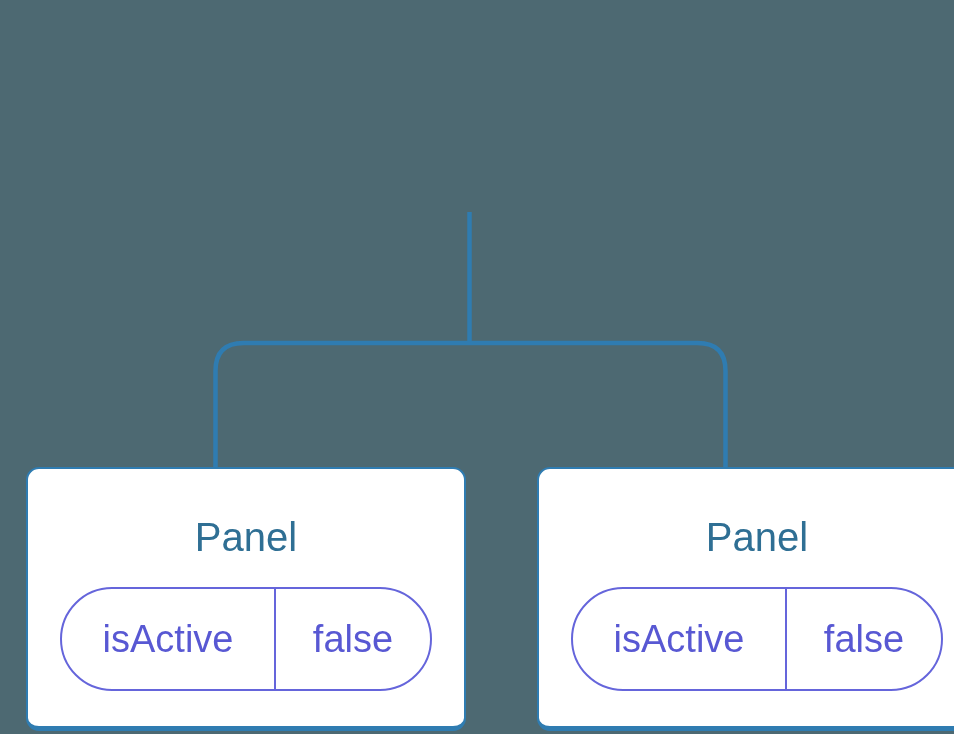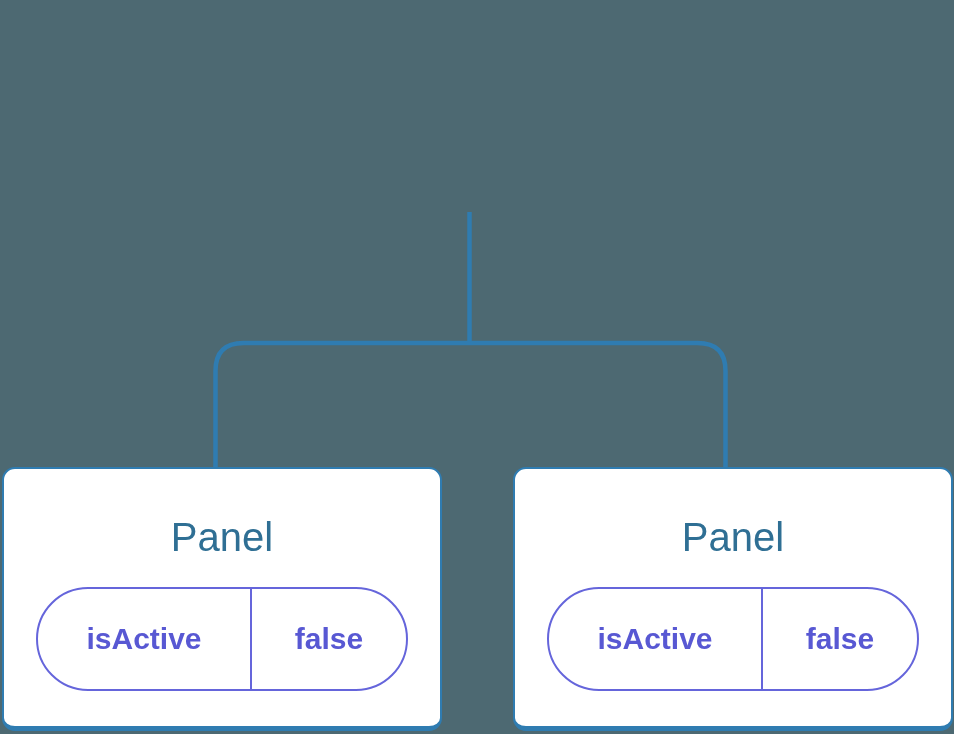--- a/index.html
+++ b/index.html
@@ -46,20 +46,21 @@
     top: 3px;
     width: 433px;
     height: 210px;
     display: flex;
     align-items: center;
     justify-content: center;
   }
   .panel-node {
     width: 440px;
     height: 264px;
+    margin-left: 24px;
   }
   .panel-left  { left: 2px;   top: 467px; }
   .panel-right { left: 513px; top: 467px; }
   .node-title {
     font-size: 40px;
     font-weight: 500;
     color: var(--node-title-blue);
     line-height: 48px;
   }
   .panel-title {
@@ -68,22 +69,22 @@
   }
   .prop-pill {
     width: 372px;
     height: 104px;
     margin: 26px auto 0 auto;
     border: 2.5px solid var(--prop-purple-border);
     border-radius: 52px;
     display: flex;
     align-items: stretch;
     color: var(--prop-purple-text);
-    font-size: 30px;
-    font-weight: 700;
+    font-size: 38px;
+    font-weight: 400;
     background: var(--card-white);
   }
   .prop-name {
     width: 214px;
     border-right: 2px solid var(--prop-purple-border);
     display: flex;
     align-items: center;
     justify-content: center;
   }
   .prop-value {

